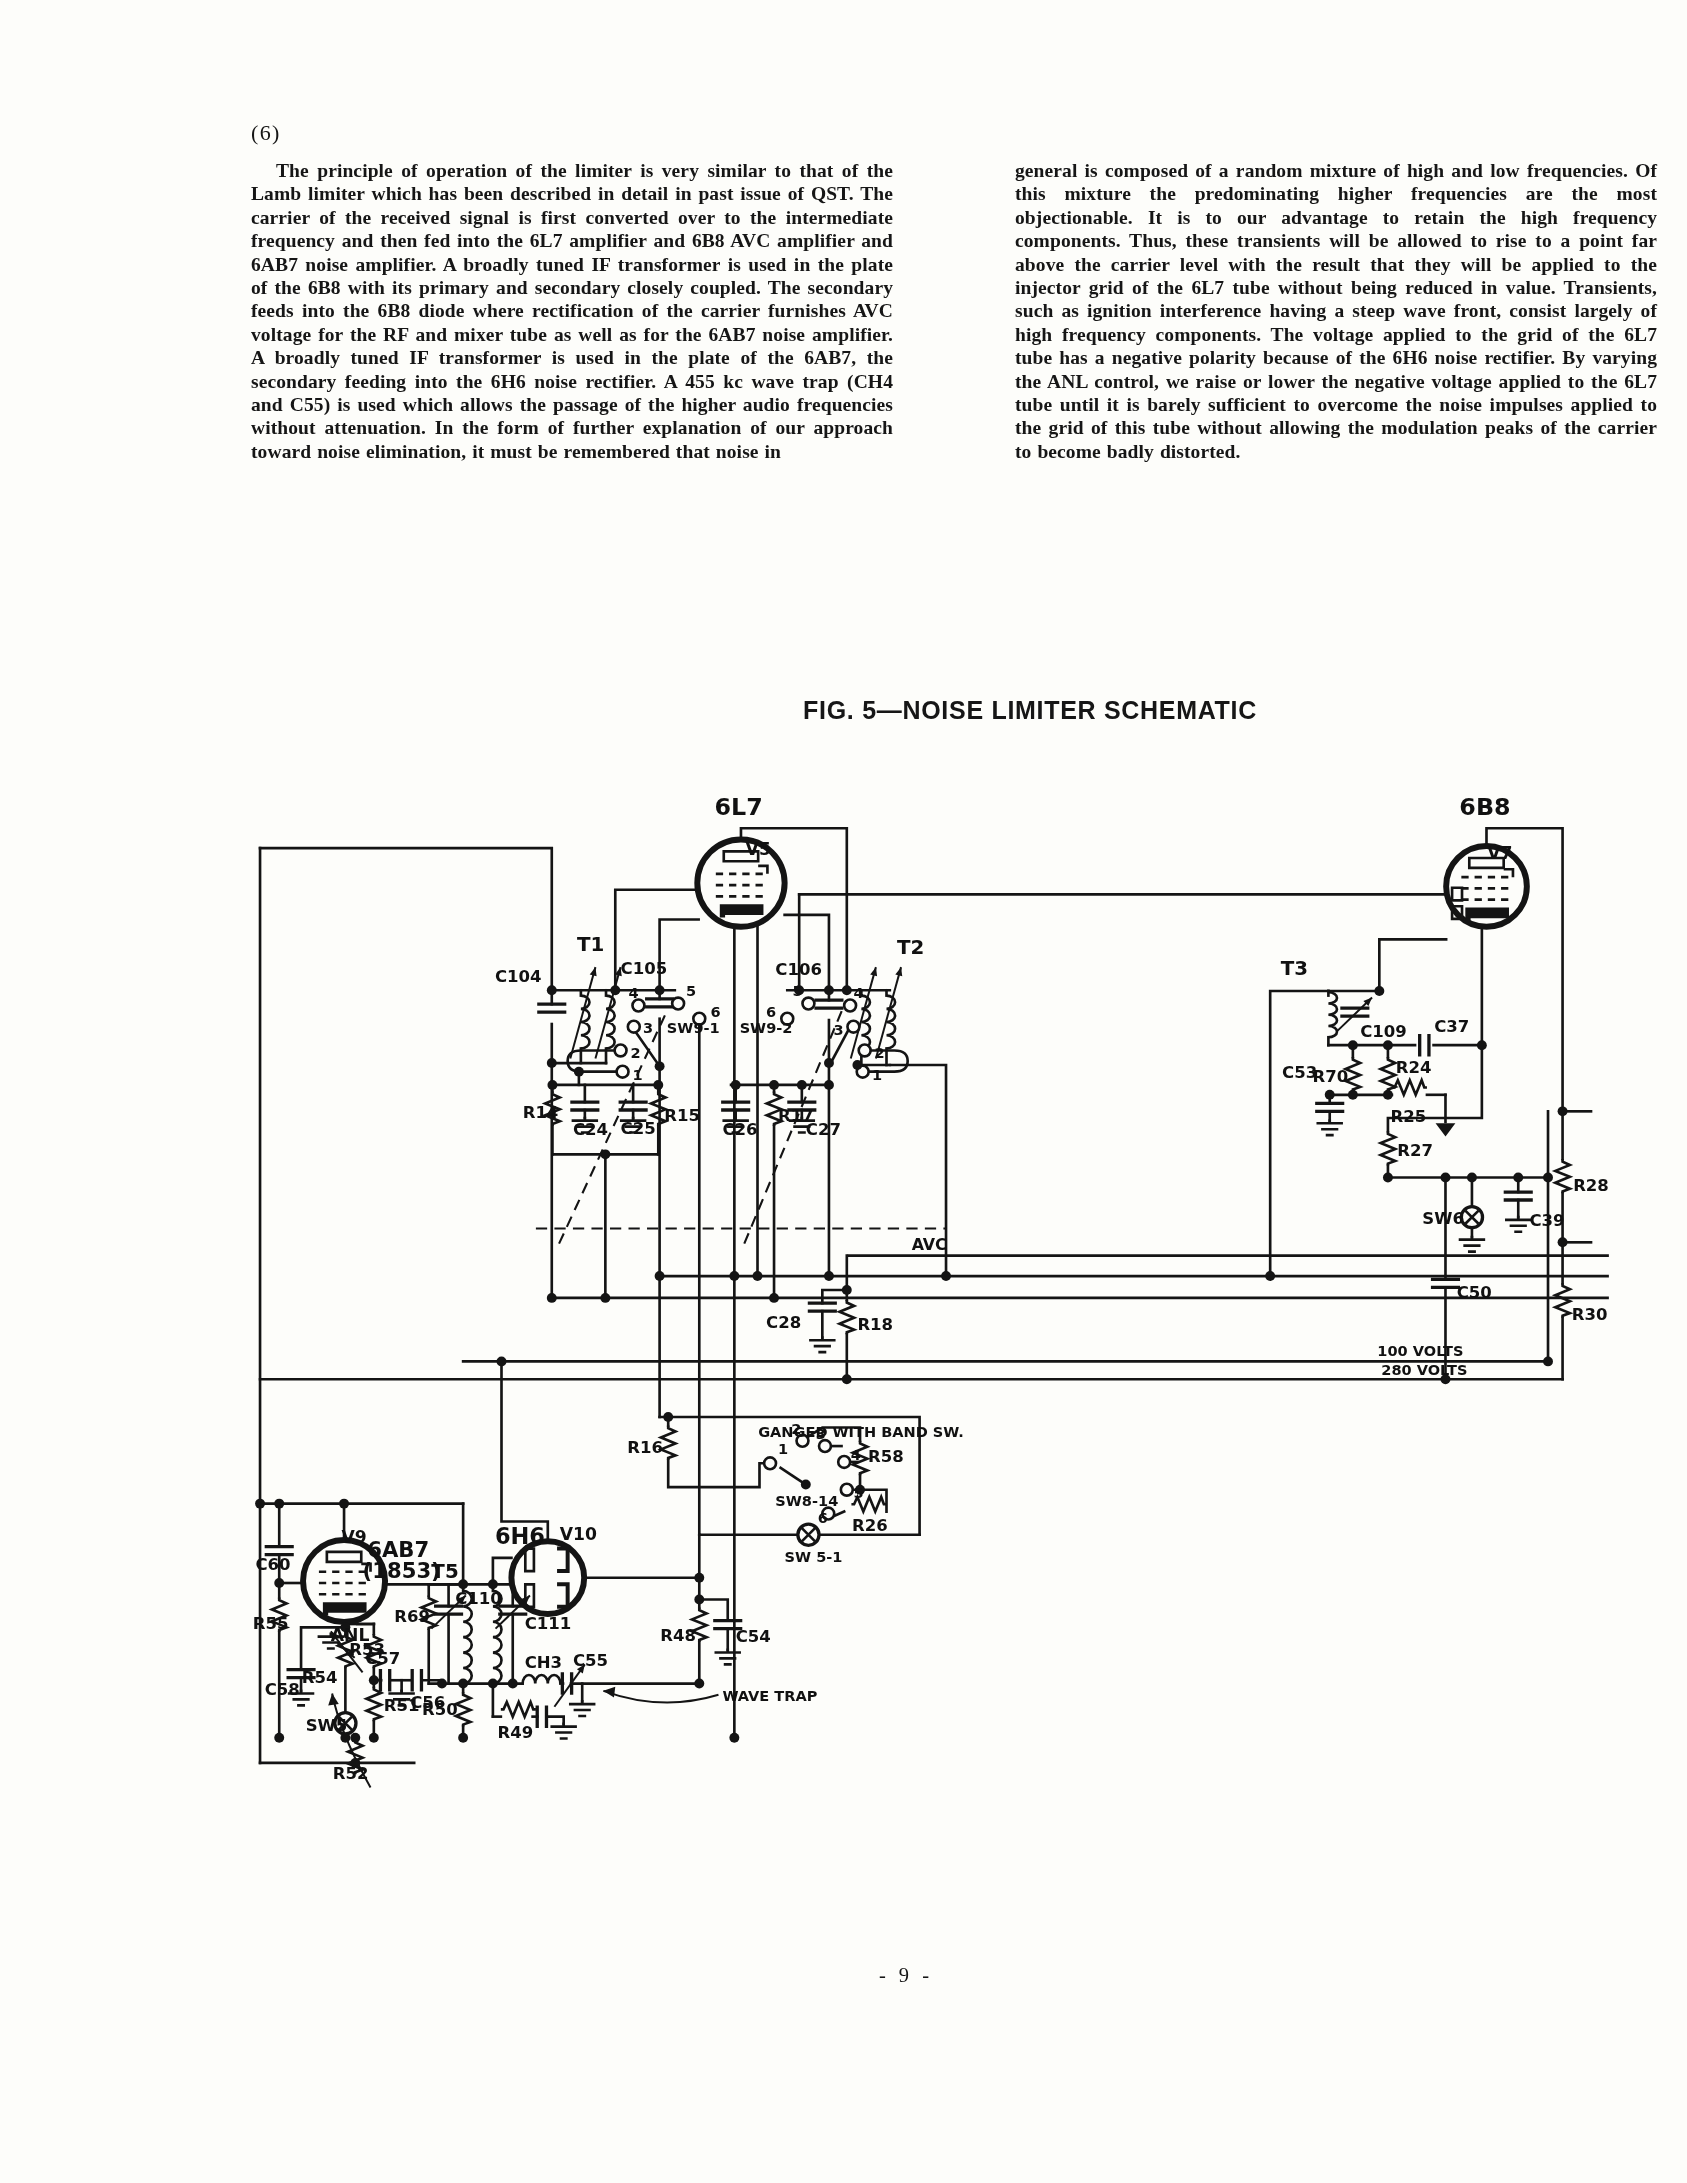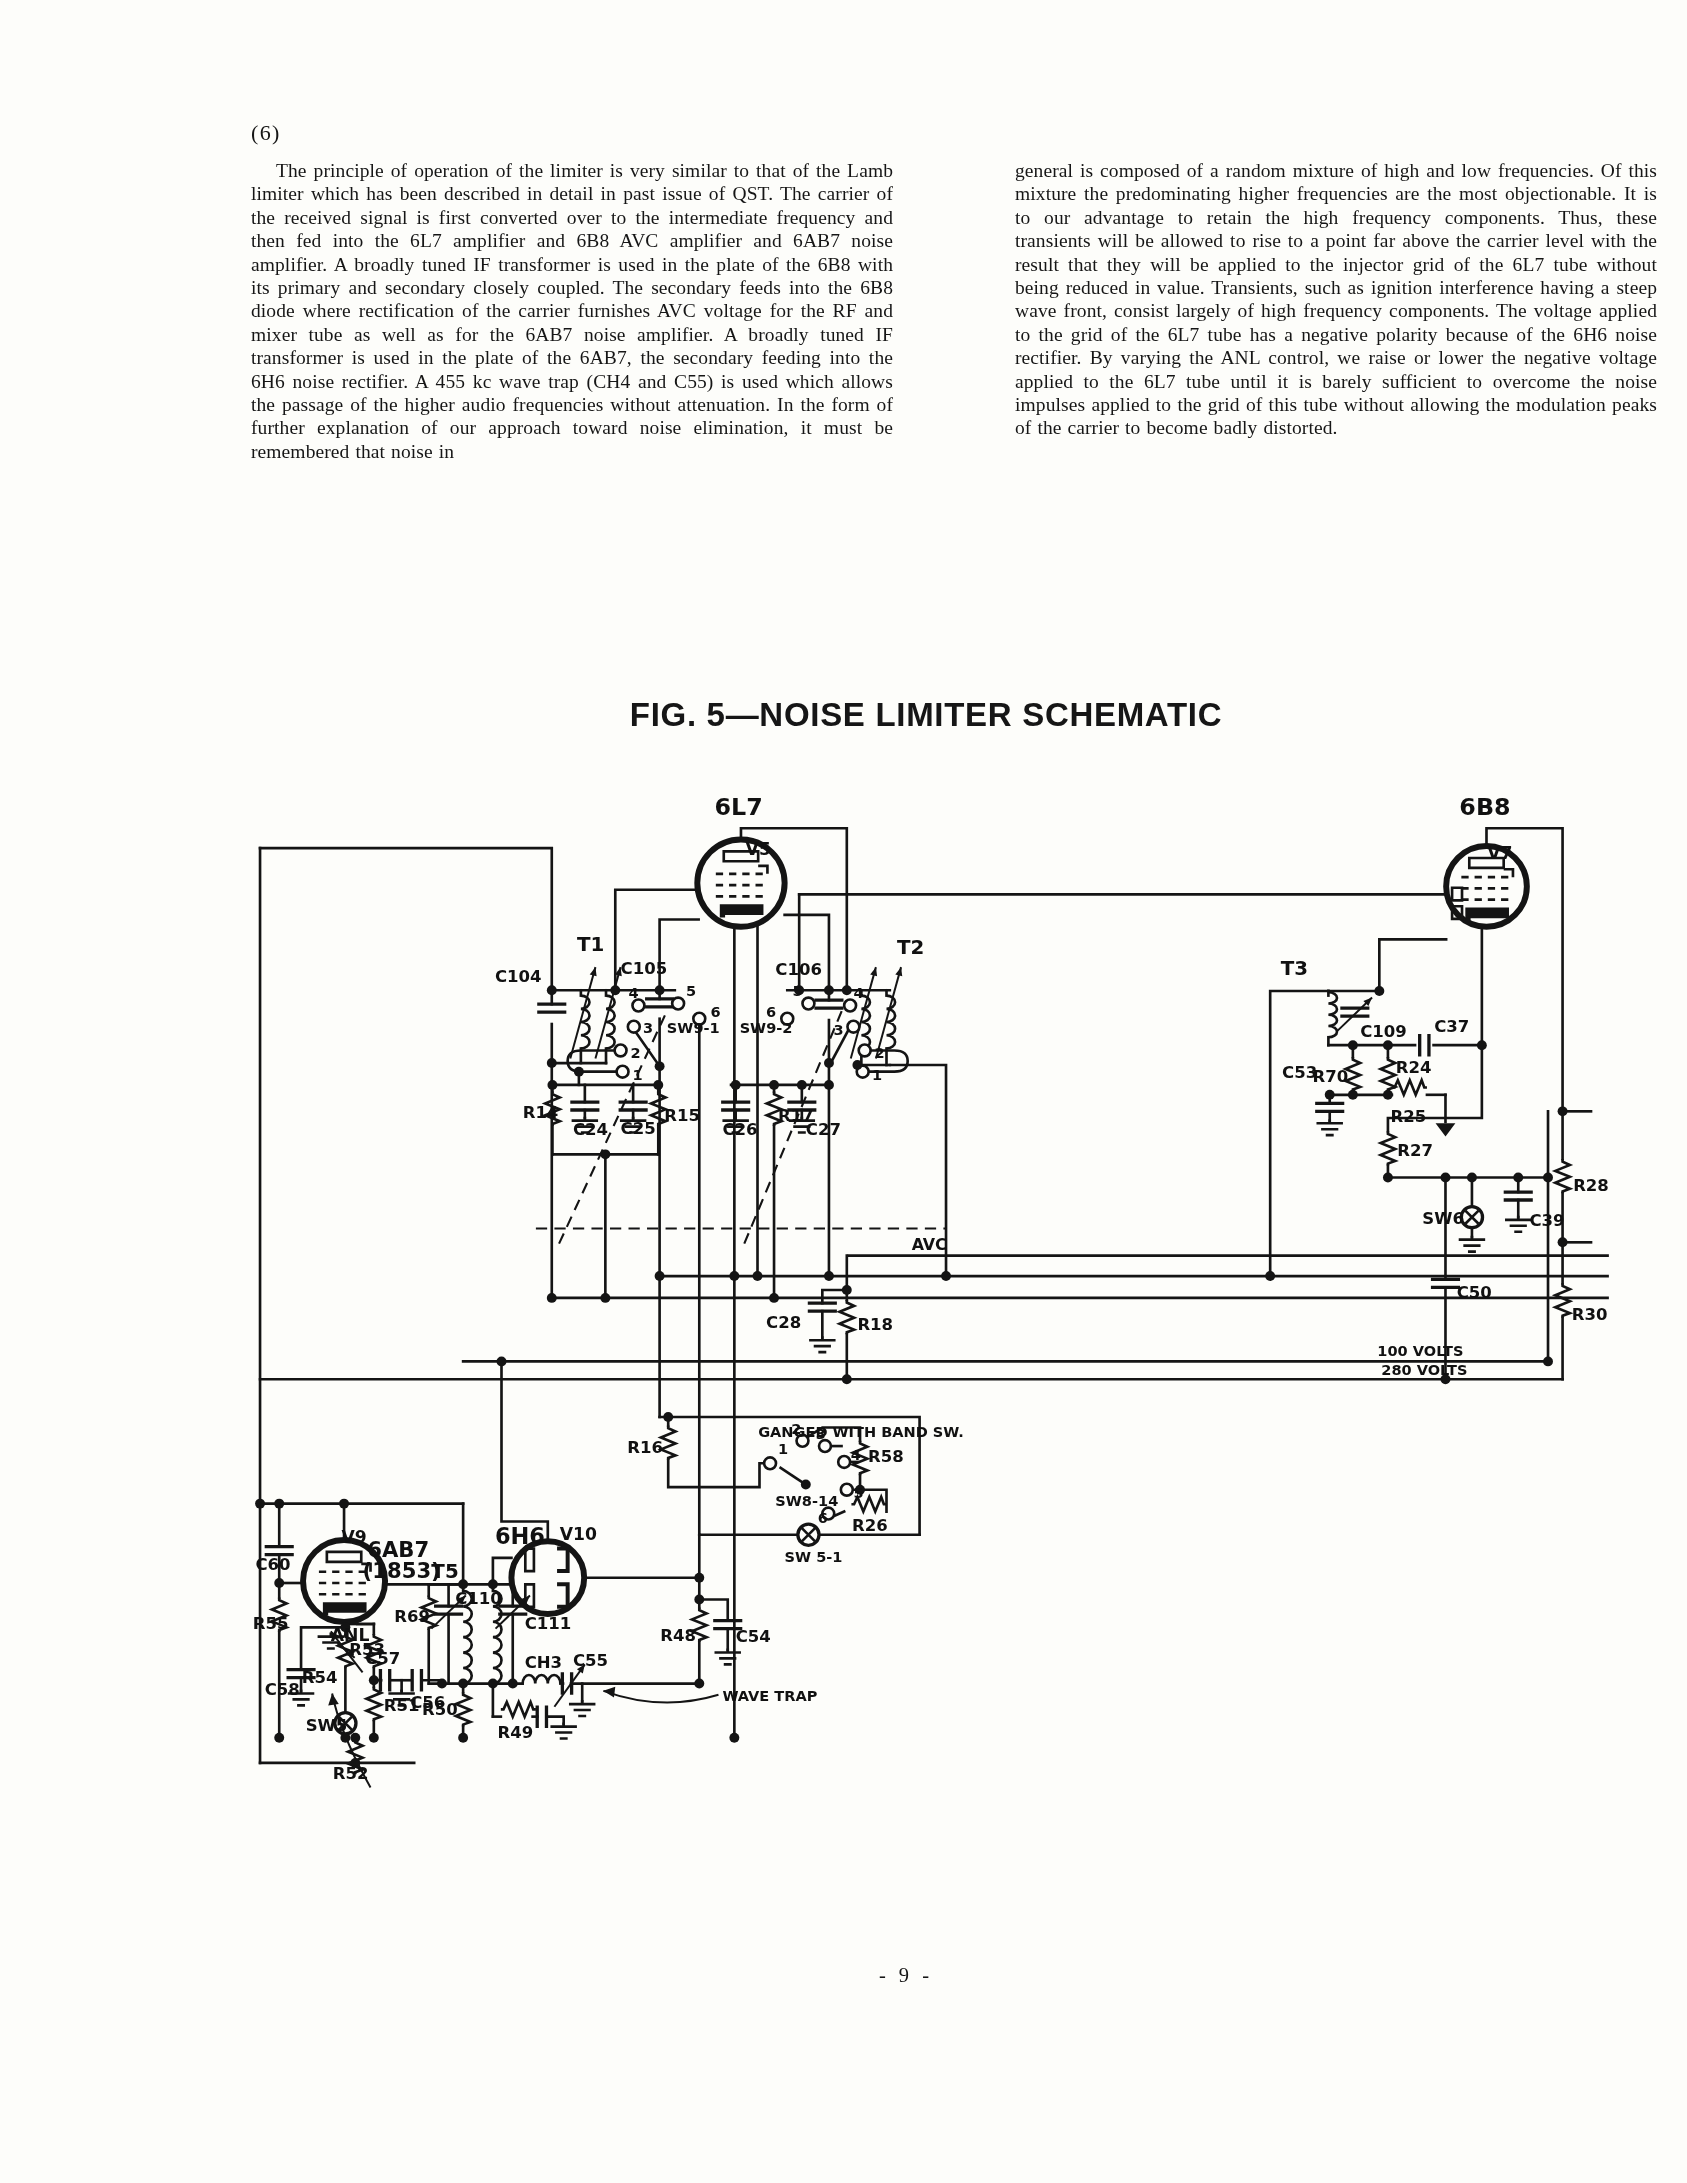--- a/index.html
+++ b/index.html
@@ -4,26 +4,26 @@
 <style>
   html,body{margin:0;padding:0;}
   body{background:#e8e8e8;}
   .page{position:relative;width:1687px;height:2183px;background:#fdfdfa;overflow:hidden;
         font-family:"Liberation Serif",serif;color:#161616;}
   .sectnum{position:absolute;left:251px;top:120px;font-size:22px;letter-spacing:1.3px;}
   .title{position:absolute;left:251px;top:118px;width:640px;text-align:center;
          font-size:26px;font-weight:bold;letter-spacing:2px;}
   .col{position:absolute;top:159px;width:642px;font-size:19.5px;line-height:23.4px;
        text-align:justify;letter-spacing:0.1px;word-spacing:1px;}
-  .col p{margin:0;}
+  .col p{margin:0;font-weight:bold;}
   .col.left{left:251px;}
   .col.left p{text-indent:25px;}
   .col.right{left:1015px;}
-  .caption{position:absolute;left:595px;top:696px;width:662px;text-align:center;
-           font-family:"Liberation Sans",sans-serif;font-weight:bold;font-size:33px;letter-spacing:0.7px;}
+  .caption{position:absolute;left:595px;top:696px;width:662px;text-align:right;
+           font-family:"Liberation Sans",sans-serif;font-weight:bold;font-size:25px;letter-spacing:0.7px;}
   .pagenum{position:absolute;left:820px;top:1964px;width:172px;text-align:center;
            font-size:20.5px;letter-spacing:4px;}
   svg.schem{position:absolute;left:0;top:0;}
   svg.schem .lbl{font-family:"DejaVu Sans",sans-serif;font-weight:bold;fill:#111;}
 </style>
 </head>
 <body>
 
 <div class="page">
   <div class="sectnum">(6)</div>

